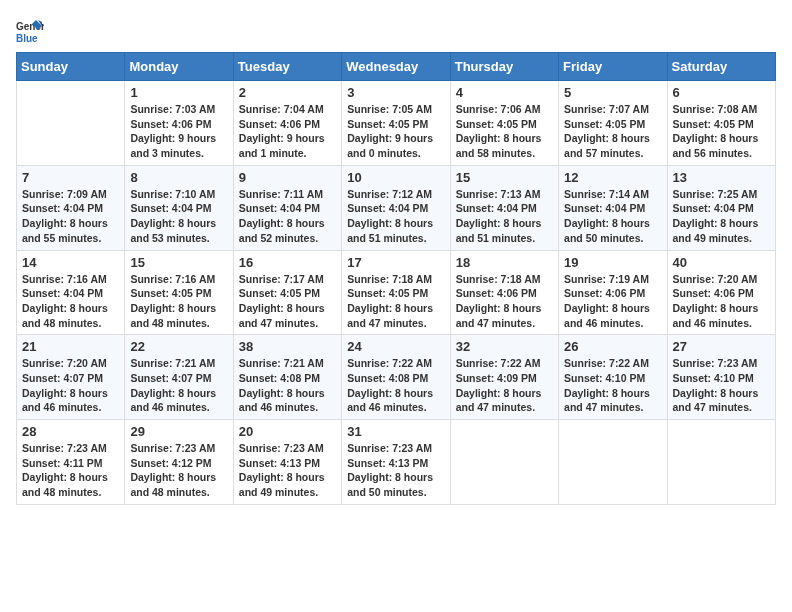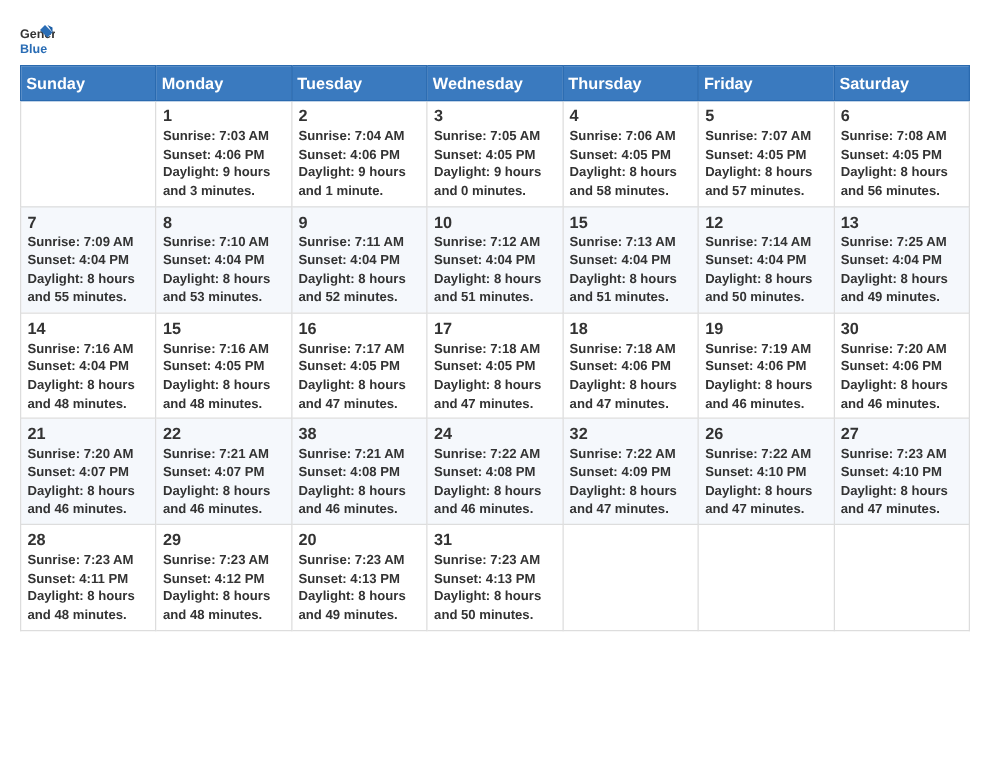--- a/index.html
+++ b/index.html
@@ -277,21 +277,21 @@
         </td>
         <td>
           <span class="day-number">19</span>
         <div class="day-info">
           <span>Sunrise: 7:19 AM</span><br>
           <span>Sunset: 4:06 PM</span><br>
           <span>Daylight: 8 hours and 46 minutes.</span>
         </div>
         </td>
         <td>
-          <span class="day-number">30</span>
+          <span class="day-number">40</span>
         <div class="day-info">
           <span>Sunrise: 7:20 AM</span><br>
           <span>Sunset: 4:06 PM</span><br>
           <span>Daylight: 8 hours and 46 minutes.</span>
         </div>
         </td>
       </tr>
       <tr>
         <td>
           <span class="day-number">21</span>

